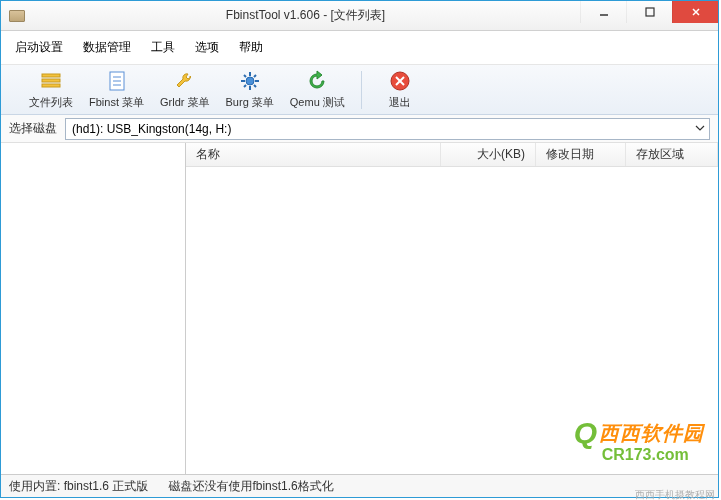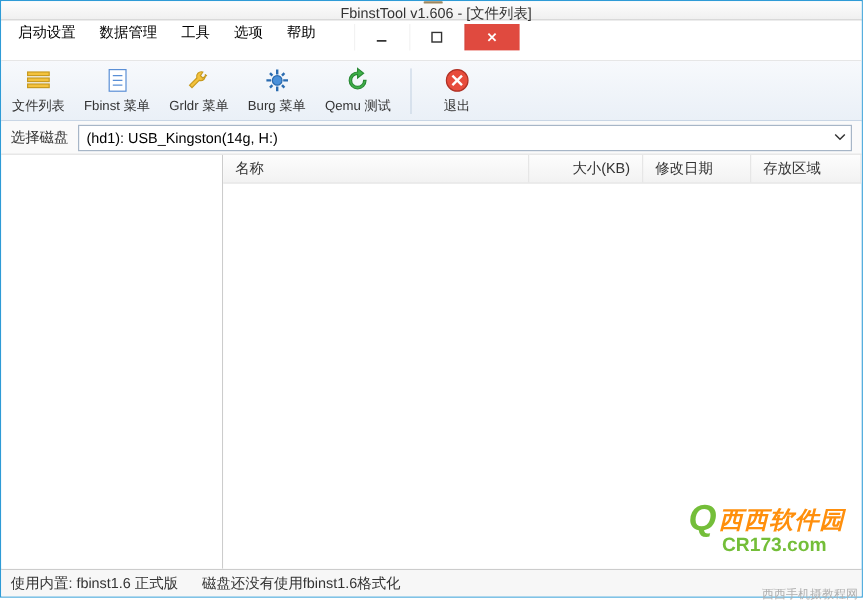--- a/index.html
+++ b/index.html
@@ -1,33 +1,33 @@
 <!DOCTYPE html>
 <html><head>
 <meta charset="utf-8">
 <style>
 * { box-sizing: border-box; margin: 0; padding: 0; font-family: "Microsoft YaHei", "Segoe UI", Tahoma, sans-serif; }
 body { background: #fff; width: 721px; height: 500px; overflow: hidden; position: relative; }
 
 .window { border: 1px solid #2e9bd6; width: 719px; height: 498px; display: flex; flex-direction: column; background: #fff; }
 
-.titlebar { height: 16px; background: linear-gradient(#fdfdfd, #f0f0f0); display: flex; align-items: center; padding: 0 0 0 8px; border-bottom: 1px solid #d0d0d0; position: relative; flex-direction: column; }
+.titlebar { height: 30px; background: linear-gradient(#fdfdfd, #f0f0f0); display: flex; align-items: center; padding: 0 0 0 8px; border-bottom: 1px solid #d0d0d0; position: relative; }
 .titlebar .app-icon { width: 16px; height: 12px; background: linear-gradient(#d8c29a, #bfa77a); border: 1px solid #9c8760; border-radius: 1px; margin-right: 6px; }
 .titlebar .title { flex: 1; text-align: center; font-size: 12px; color: #333; }
 .winbtns { display: flex; height: 100%; }
 .winbtn { width: 46px; height: 22px; display: flex; align-items: center; justify-content: center; border-left: 1px solid rgba(0,0,0,0.05); cursor: default; }
 .winbtn svg { width: 10px; height: 10px; }
 .winbtn.close { background: #e04a3f; }
 .winbtn.close svg { stroke: #fff; }
 .winbtn.min svg, .winbtn.max svg { stroke: #333; }
 
-.menubar { height: 34px; background: #fff; display: flex; align-items: flex-start; padding: 0 4px; font-size: 12px; border-bottom: 1px solid #e6e6e6; }
+.menubar { height: 34px; background: #fff; display: flex; align-items: center; padding: 0 4px; font-size: 12px; border-bottom: 1px solid #e6e6e6; }
 .menubar .menu-item { padding: 2px 10px; cursor: default; }
 
-.toolbar { height: 50px; background: linear-gradient(#f7f9fc, #eaf0f7); border-bottom: 1px solid #c9d6e5; display: flex; align-items: center; padding: 0 3px; gap: 4px; }
+.toolbar { height: 50px; background: linear-gradient(#f7f9fc, #eaf0f7); border-bottom: 1px solid #c9d6e5; display: flex; align-items: center; padding: 0 22px; gap: 4px; }
 .tbtn { display: flex; flex-direction: column; align-items: center; justify-content: center; padding: 2px 6px; cursor: default; min-width: 56px; }
 .tbtn .ticon { width: 24px; height: 24px; margin-bottom: 2px; display: flex; align-items: center; justify-content: center; }
 .tbtn .tlabel { font-size: 11px; color: #333; white-space: nowrap; }
 .tsep { width: 1px; height: 38px; background: #c9d6e5; margin: 0 6px; }
 
 .diskrow { height: 28px; display: flex; align-items: center; padding: 0 8px; gap: 8px; border-bottom: 1px solid #e0e0e0; background: #fafafa; }
 .diskrow label { font-size: 12px; color: #333; }
 .diskrow .combo { flex: 1; height: 22px; border: 1px solid #a7b6c7; background: #fff; display: flex; align-items: center; padding: 0 6px; font-size: 12px; position: relative; }
 .diskrow .combo .arrow { position: absolute; right: 4px; top: 50%; transform: translateY(-50%); }
 

